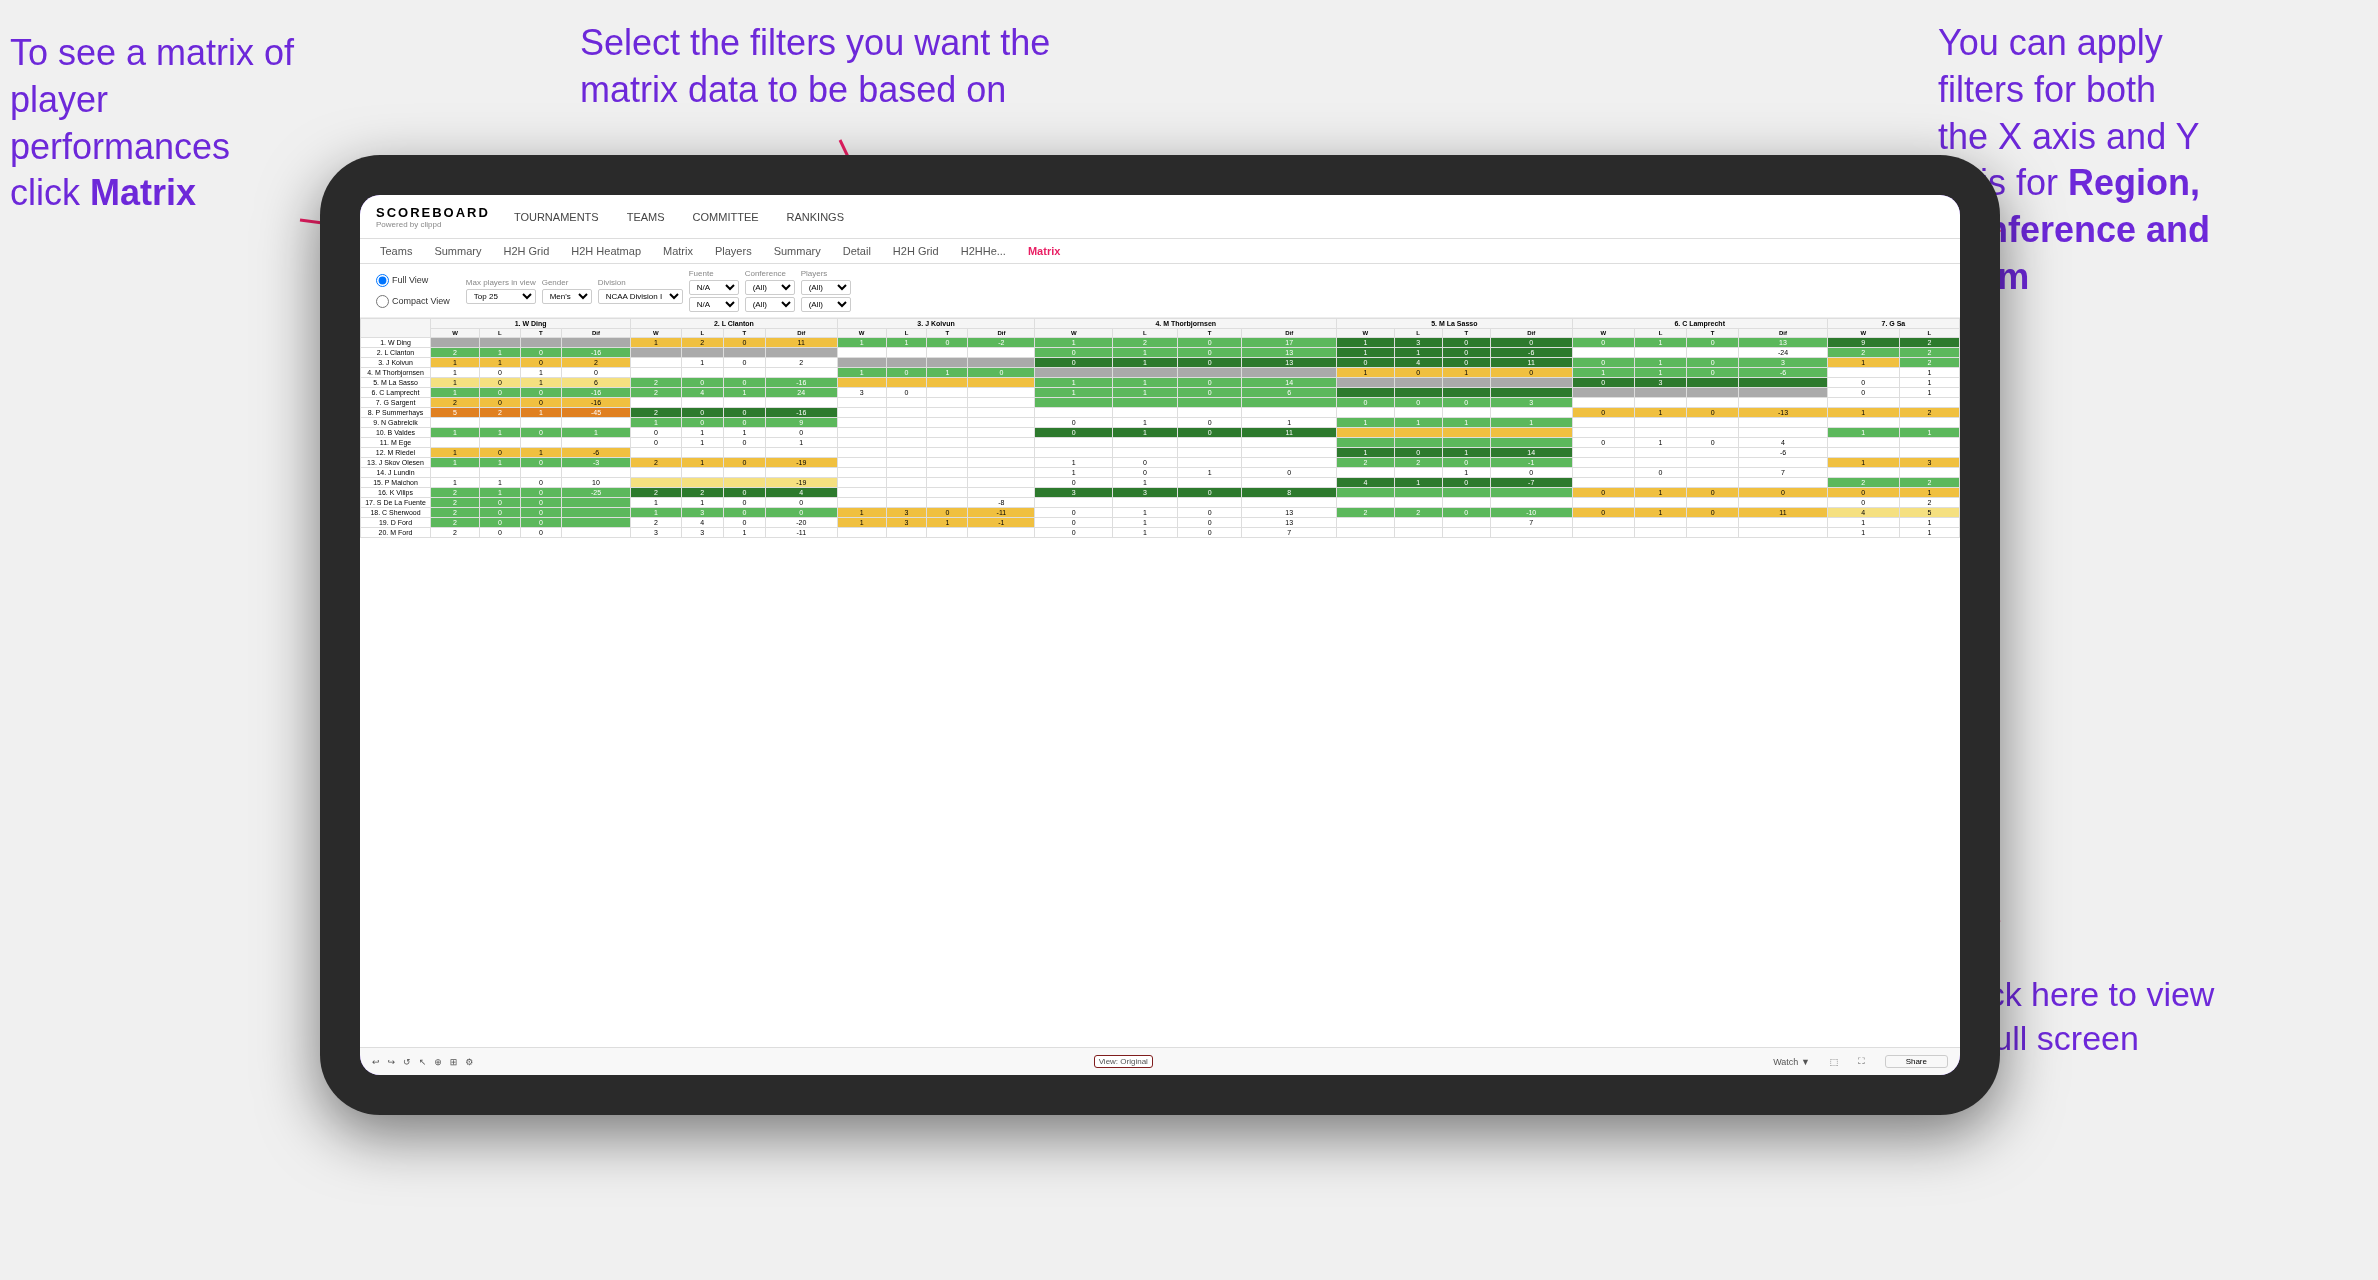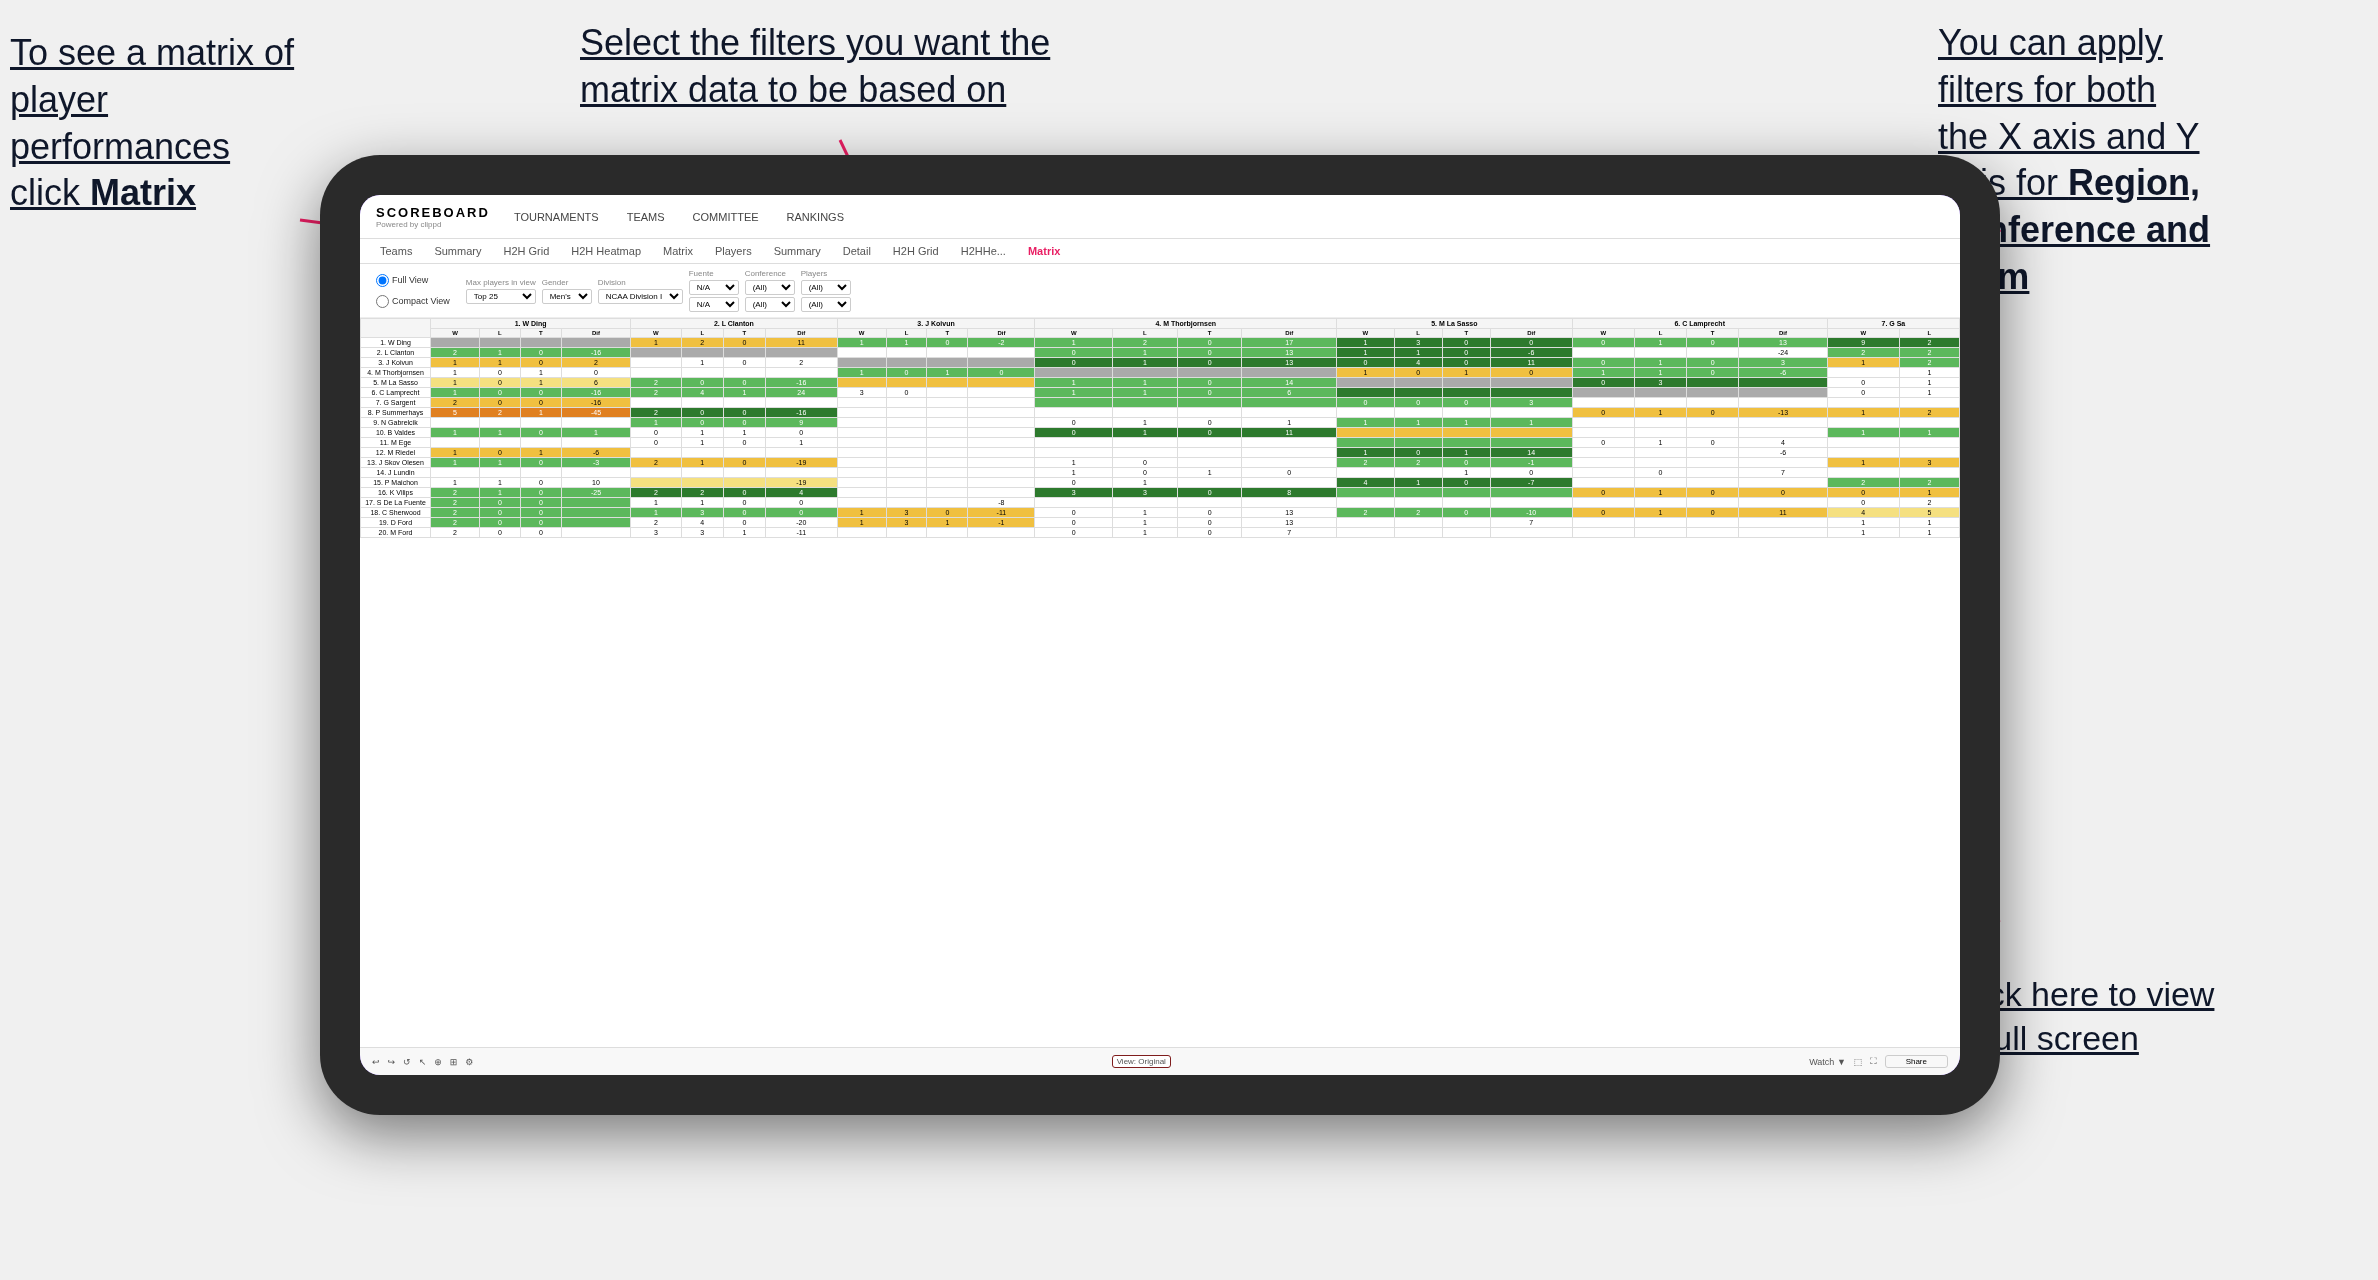--- a/index.html
+++ b/index.html
@@ -9,23 +9,22 @@
       width: 2378px;
       height: 1280px;
       position: relative;
       overflow: hidden;
     }
 
     
     .annotation {
       position: absolute;
       font-size: 36px;
-      color: #0f172a;
+      color: #6d28d9;
       line-height: 1.3;
-      text-decoration: underline;
     }
 
     .annotation-tl {
       top: 30px;
       left: 10px;
       width: 320px;
     }
 
     .annotation-tc {
       top: 20px;
@@ -233,21 +232,21 @@
       background: #f8f8f8;
       border-top: 1px solid #ddd;
       padding: 3px 12px;
       font-size: 9px;
       color: #555;
       height: 28px;
     }
 
     .toolbar-left { display: flex; gap: 8px; align-items: center; }
     .toolbar-center { display: flex; gap: 8px; align-items: center; }
-    .toolbar-right { display: flex; gap: 8px; }
+    .toolbar-right { display: flex; gap: 20px; }
 
     .toolbar-btn {
       background: none;
       border: none;
       cursor: pointer;
       font-size: 9px;
       color: #555;
     }
 
     .view-label {

